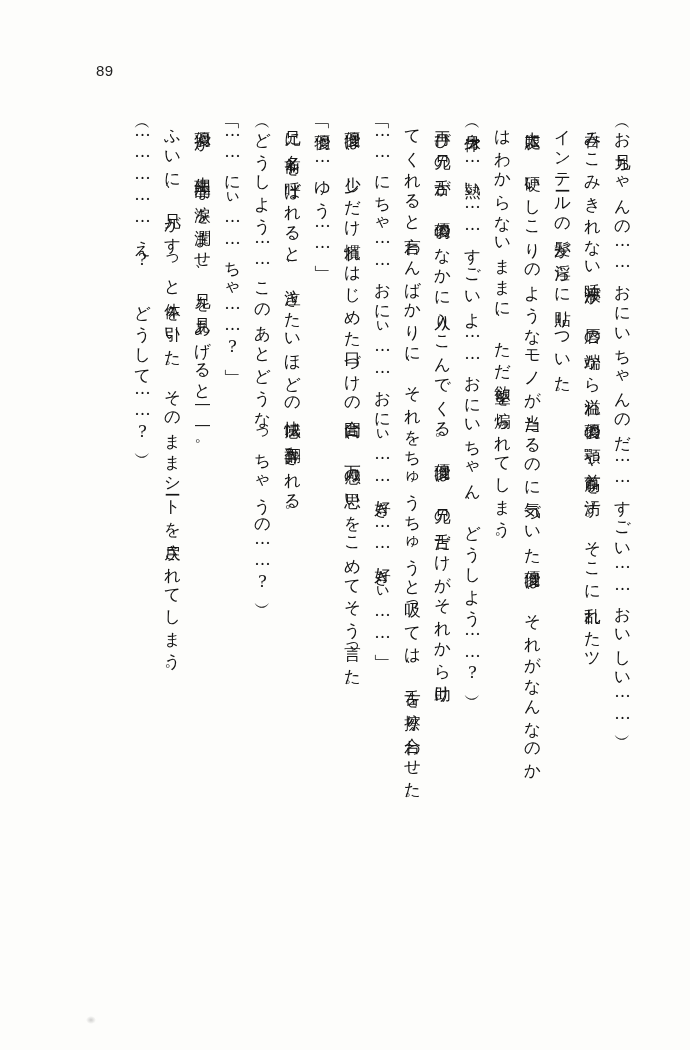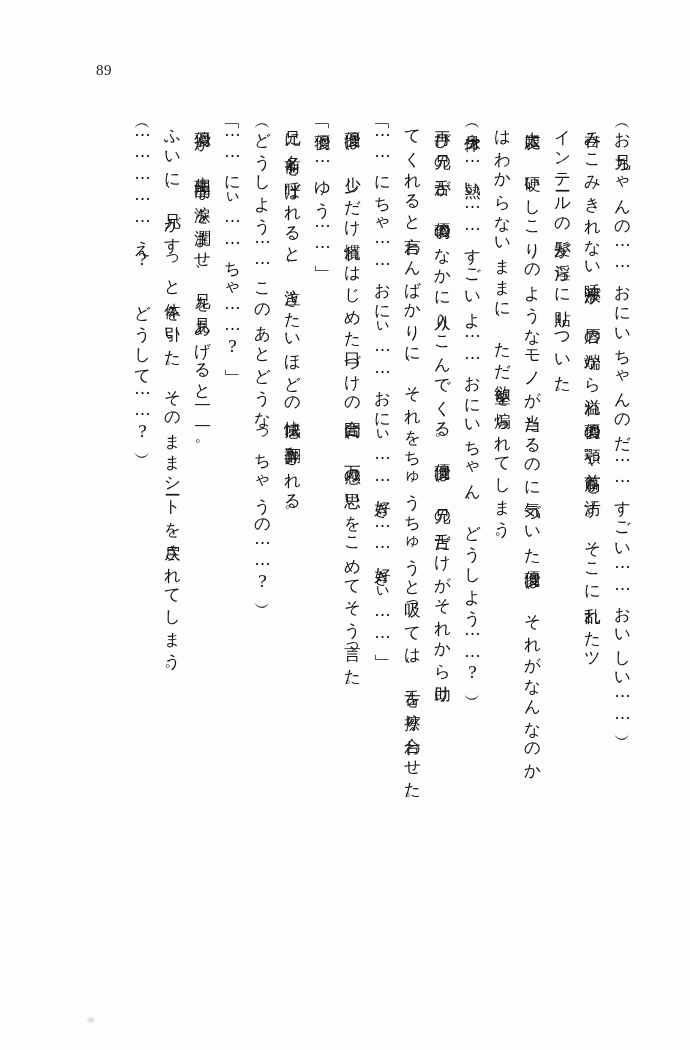--- a/index.html
+++ b/index.html
@@ -18,21 +18,21 @@
     position: relative;
     width: 690px;
     height: 1050px;
     background: #fdfdfb;
   }
   .page-number {
     position: absolute;
     top: 62px;
     left: 96px;
     font-size: 15px;
-    font-family: Liberation Serif, serif;
+    font-family: Liberation Sans, sans-serif;
     color: #222;
     letter-spacing: 0.5px;
   }
   .text-area {
     position: absolute;
     top: 118px;
     left: 60px;
     width: 570px;
     height: 880px;
     display: flex;

